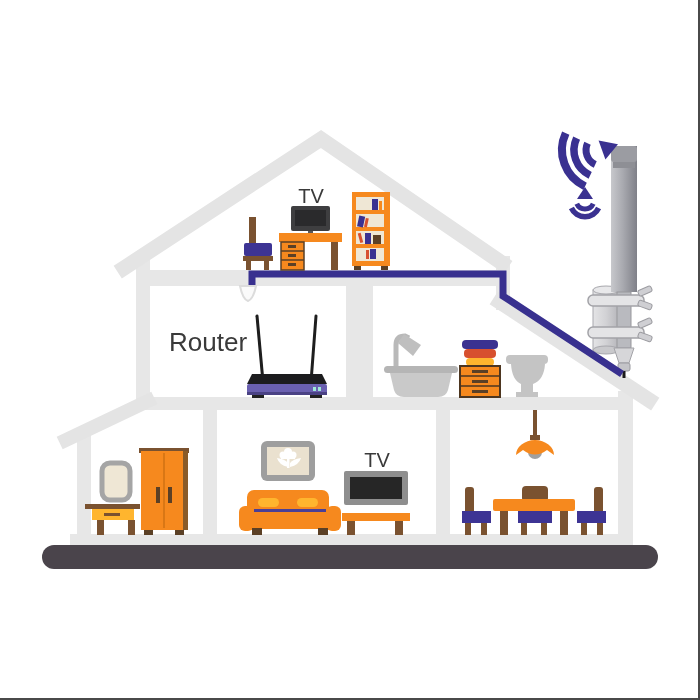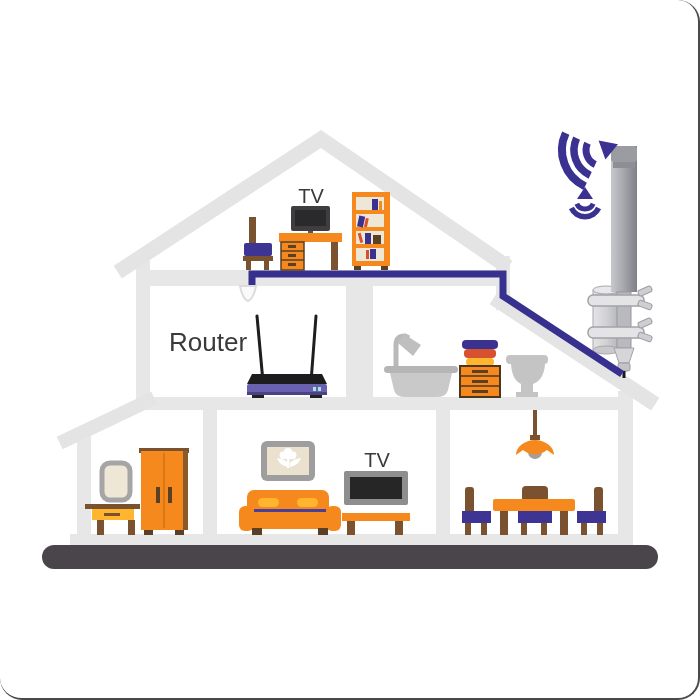--- a/index.html
+++ b/index.html
@@ -1,18 +1,18 @@
 <!DOCTYPE html>
 <html style="--accent-orange: #F6891E; --navy: #3A3191; --cable-navy: #38308F; --seat-navy: #3D3494; --router-purple: #6A60B0; --router-purple-dark: #4A4284; --wall-gray: #E7E7E7; --ground-dark: #4A444B; --wood-brown: #7A5230; --wood-dark: #5B4026; --cushion-yellow: #FFB52E; --towel-red: #D7502F; --screen-dark: #2A2A2C; --tv-frame-gray: #8E8E8E; --fixture-gray: #C4C4C4; --picture-frame-gray: #9E9E9E; --cream: #EFE7D5; --metal-gray: #B0B1B7; --label-text: #3A3A3A;"><head>
 <meta charset="utf-8">
 <style>
   html,body{margin:0;padding:0;background:#fff;}
   #canvas{position:relative;width:698px;height:698px;background:#fff;
           border-right:2px solid #4a4a4a;border-bottom:2px solid #4a4a4a;
-          font-family:"Liberation Sans", sans-serif;overflow:hidden;border-radius:22px;}
+          font-family:"Liberation Sans", sans-serif;overflow:hidden;}
   svg{display:block;}
   .wall{fill:var(--wall-gray);}
   .orange{fill:var(--accent-orange);}
   .navy{fill:var(--navy);}
   .seat{fill:var(--seat-navy);}
   .wood{fill:var(--wood-brown);}
   .wooddark{fill:var(--wood-dark);}
   .yellow{fill:var(--cushion-yellow);}
   .red{fill:var(--towel-red);}
   .gray{fill:var(--fixture-gray);}

